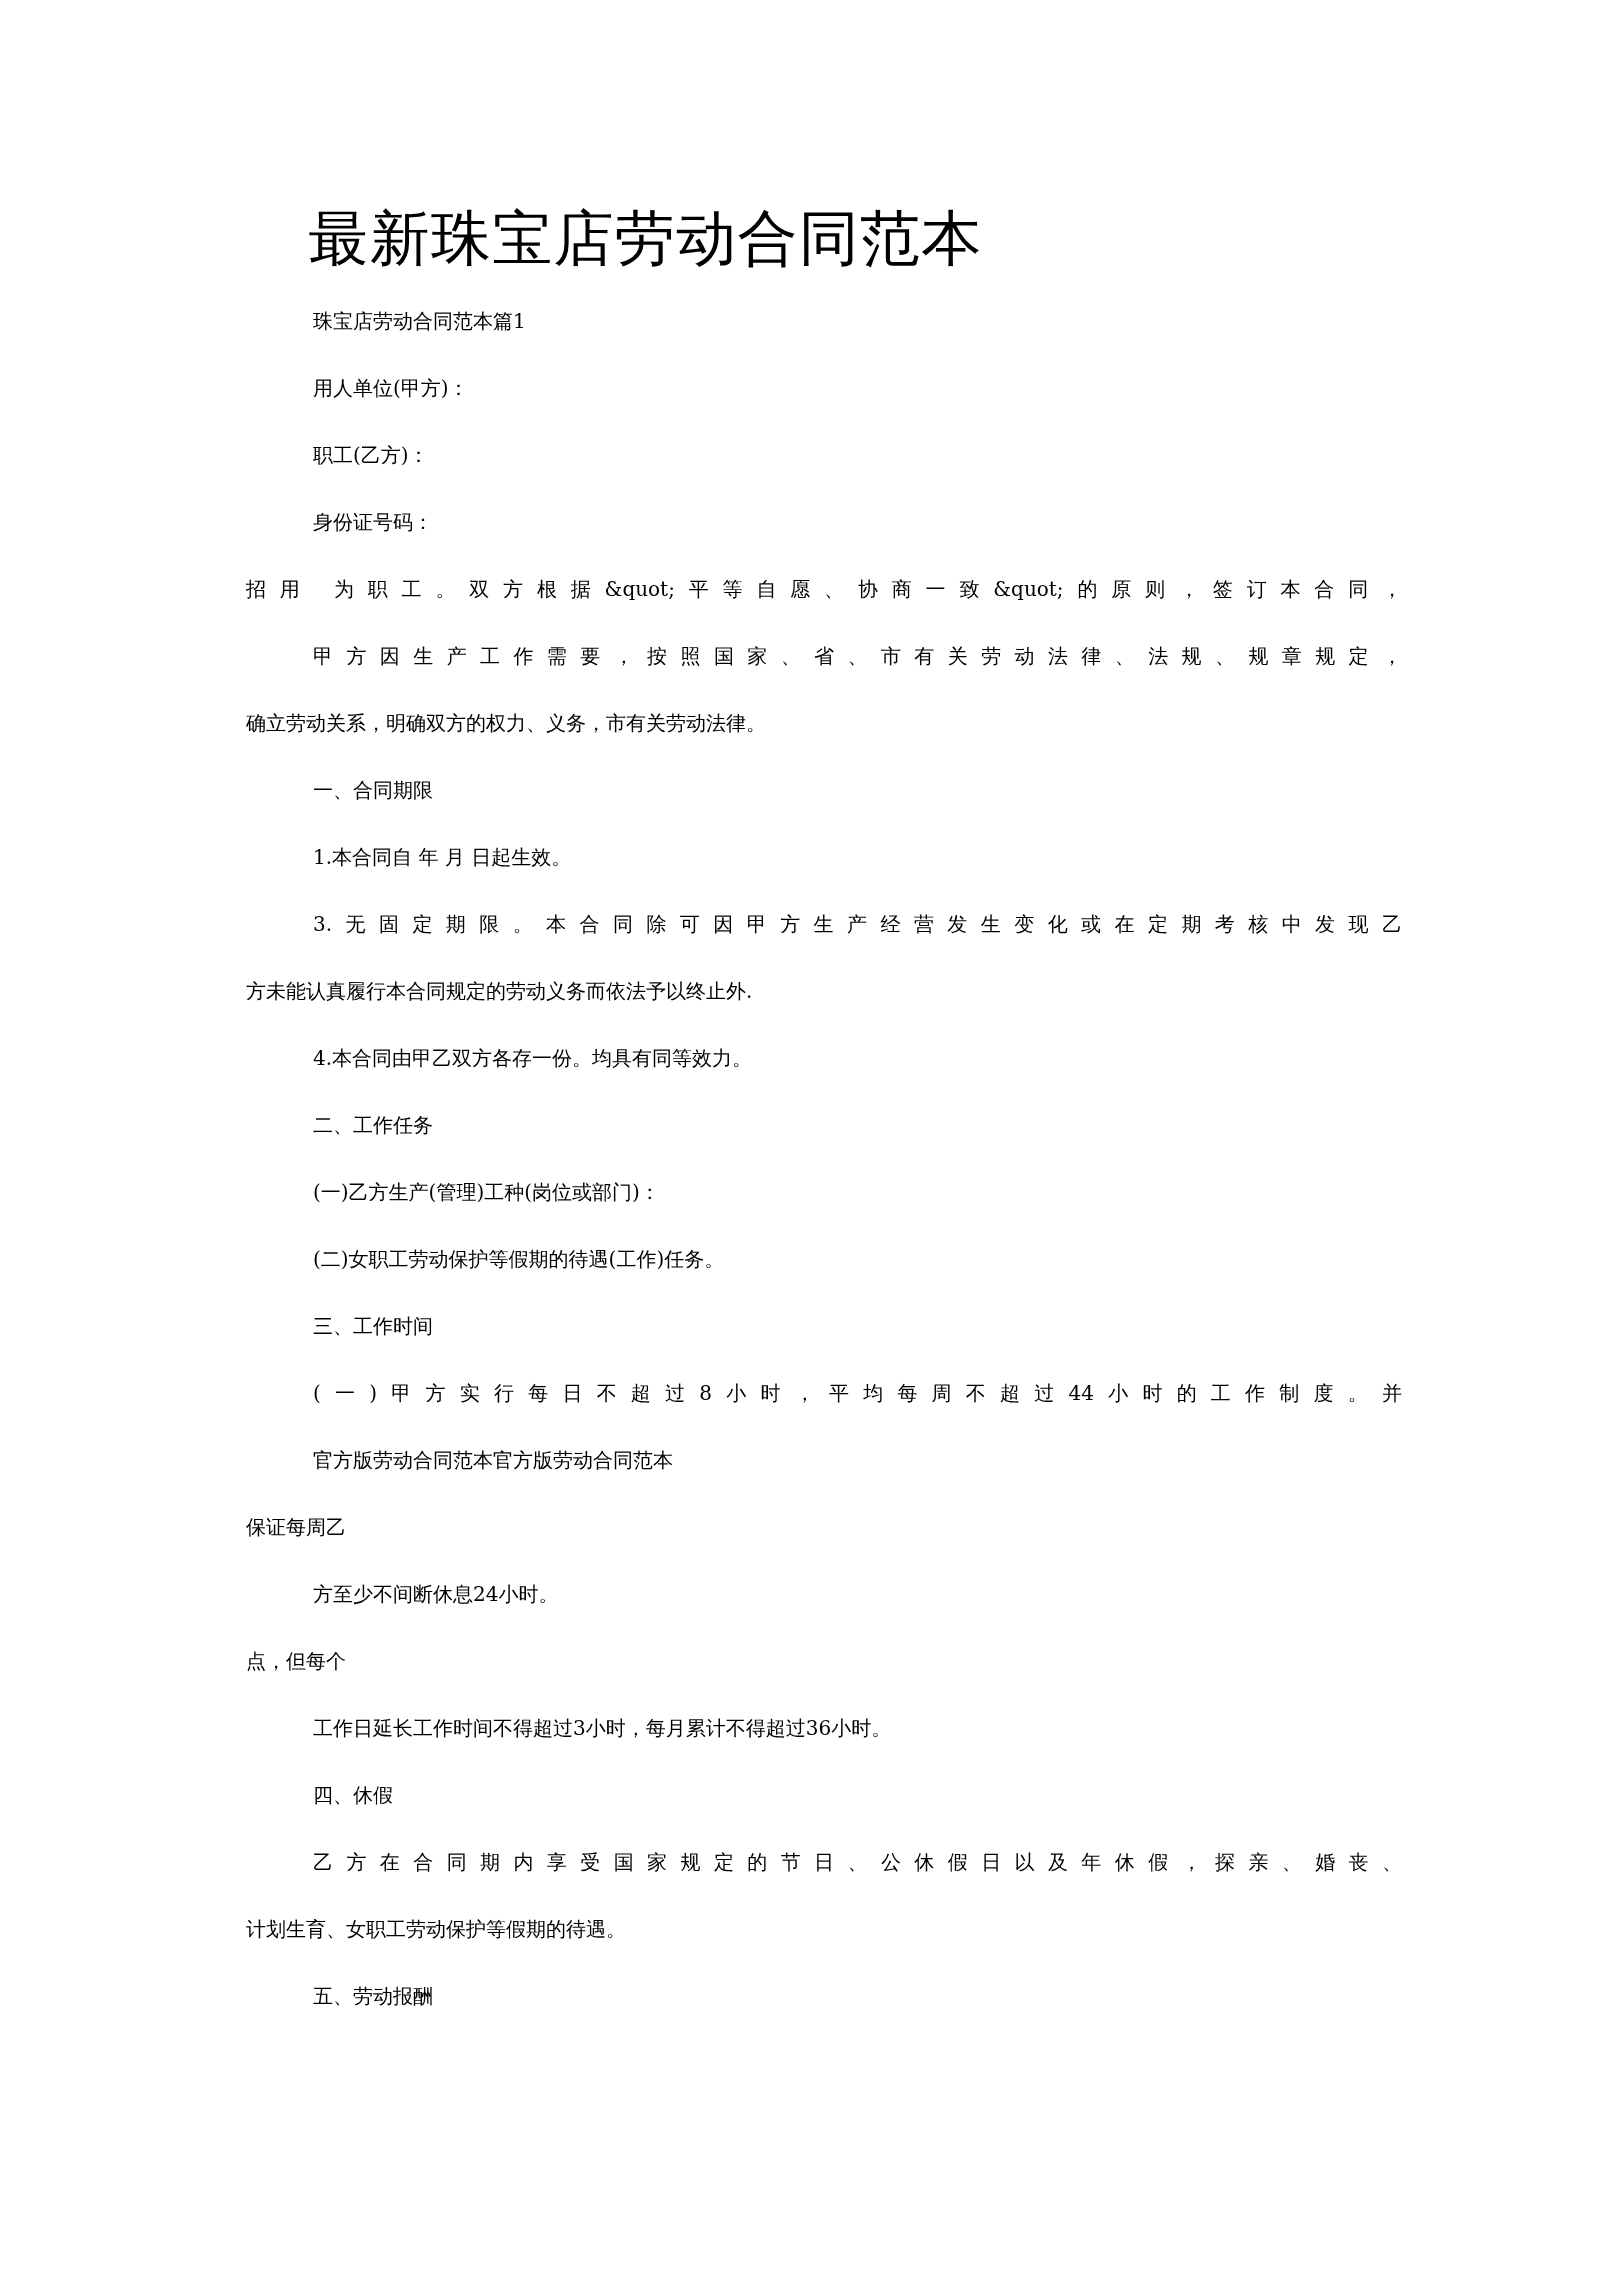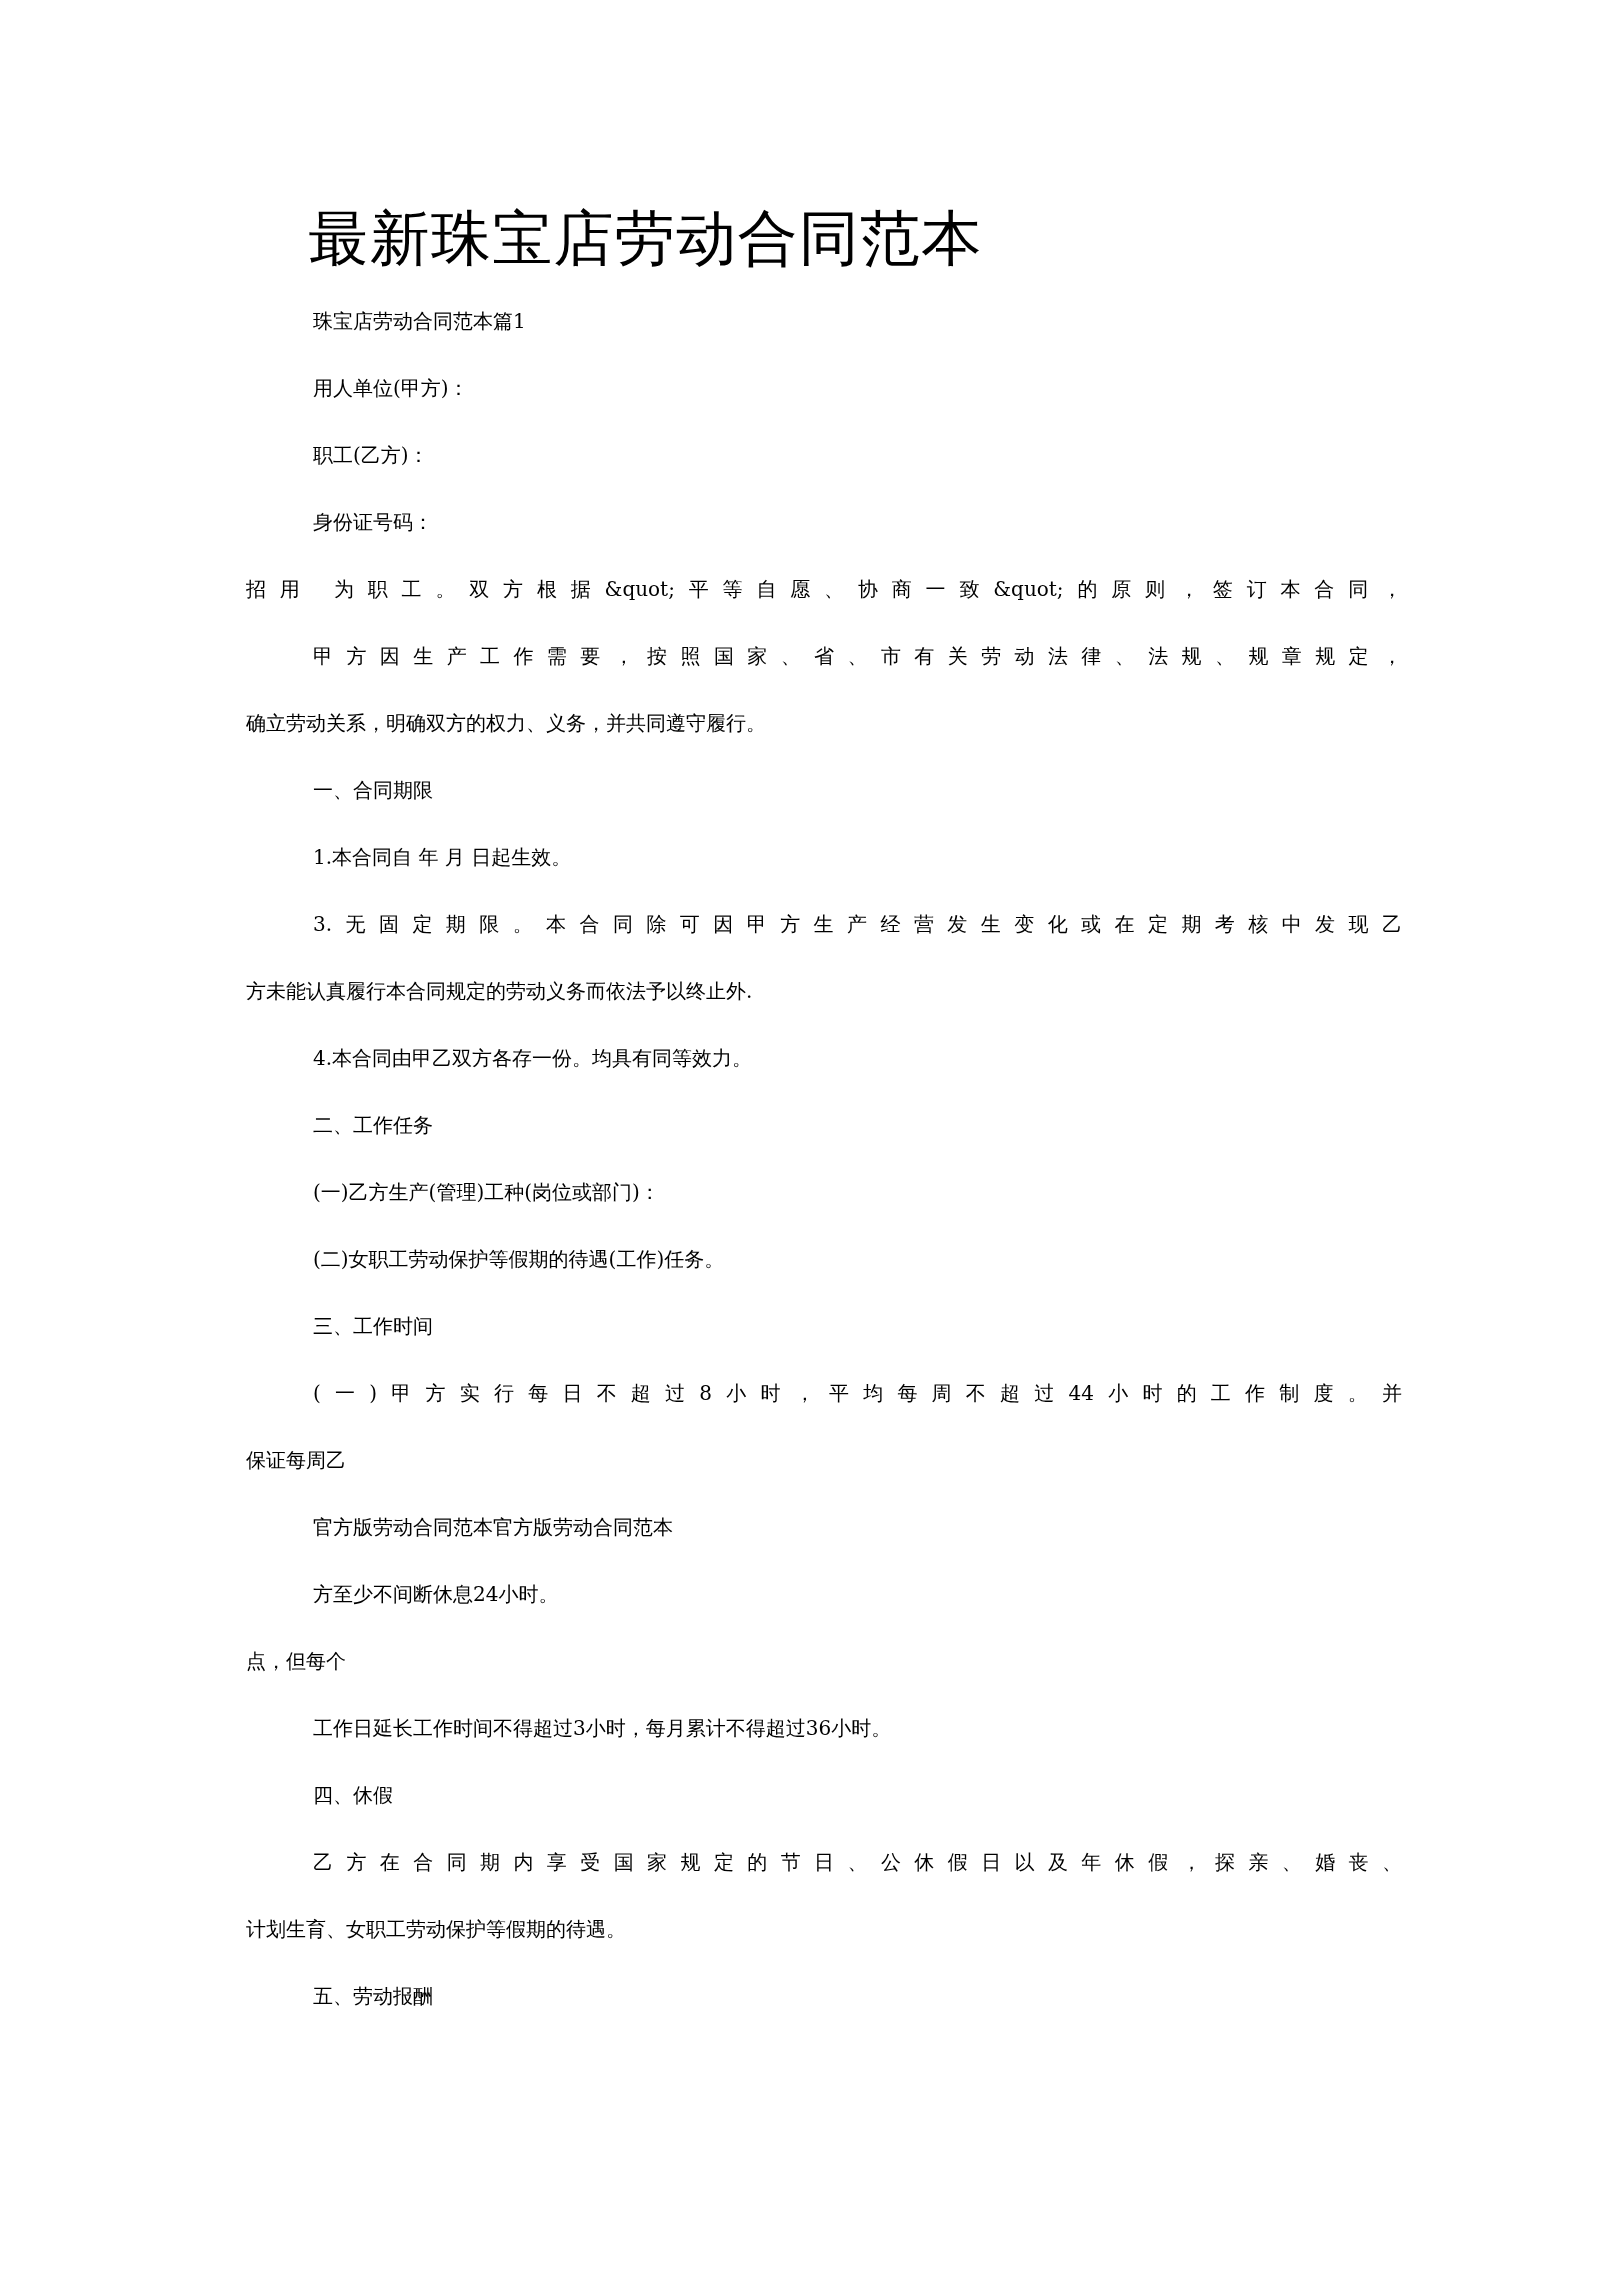--- a/index.html
+++ b/index.html
@@ -18,33 +18,33 @@
 
 <div class="title">最新珠宝店劳动合同范本</div>
 
 <div class="body">
   <div class="line indent">珠宝店劳动合同范本篇1</div>
   <div class="line indent">用人单位(甲方)：</div>
   <div class="line indent">职工(乙方)：</div>
   <div class="line indent">身份证号码：</div>
   <div class="line full">招用 为职工。双方根据&amp;quot;平等自愿、协商一致&amp;quot;的原则，签订本合同，</div>
   <div class="line indent full">甲方因生产工作需要，按照国家、省、市有关劳动法律、法规、规章规定，</div>
-  <div class="line">确立劳动关系，明确双方的权力、义务，并共同遵守履行。</div>
+  <div class="line">确立劳动关系，明确双方的权力、义务，市有关劳动法律。</div>
   <div class="line indent">一、合同期限</div>
   <div class="line indent">1.本合同自  年  月  日起生效。</div>
   <div class="line indent full">3.无固定期限。本合同除可因甲方生产经营发生变化或在定期考核中发现乙</div>
   <div class="line">方未能认真履行本合同规定的劳动义务而依法予以终止外.</div>
   <div class="line indent">4.本合同由甲乙双方各存一份。均具有同等效力。</div>
   <div class="line indent">二、工作任务</div>
   <div class="line indent">(一)乙方生产(管理)工种(岗位或部门)：</div>
   <div class="line indent">(二)女职工劳动保护等假期的待遇(工作)任务。</div>
   <div class="line indent">三、工作时间</div>
   <div class="line indent full">(一)甲方实行每日不超过8小时，平均每周不超过44小时的工作制度。并</div>
+  <div class="line indent">官方版劳动合同范本官方版劳动合同范本</div>
   <div class="line">保证每周乙</div>
-  <div class="line indent">官方版劳动合同范本官方版劳动合同范本</div>
   <div class="line indent">方至少不间断休息24小时。</div>
   <div class="line">点，但每个</div>
   <div class="line indent">工作日延长工作时间不得超过3小时，每月累计不得超过36小时。</div>
   <div class="line indent">四、休假</div>
   <div class="line indent full">乙方在合同期内享受国家规定的节日、公休假日以及年休假，探亲、婚丧、</div>
   <div class="line">计划生育、女职工劳动保护等假期的待遇。</div>
   <div class="line indent">五、劳动报酬</div>
 </div>
 
 

